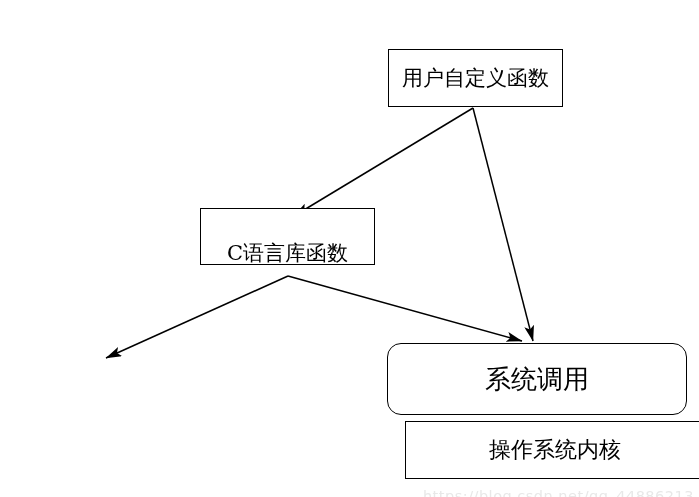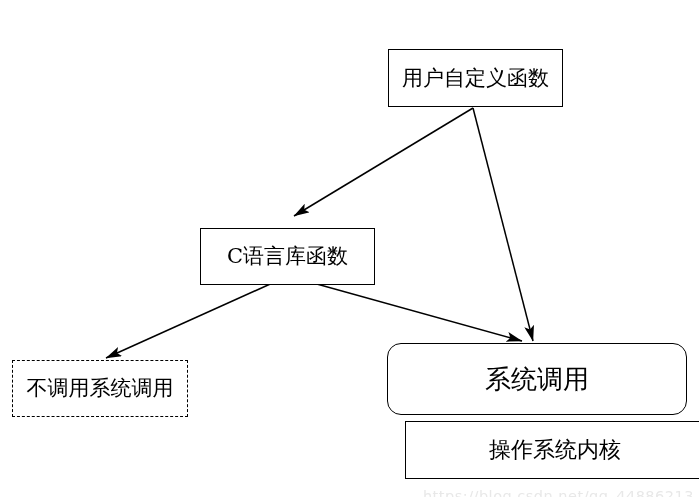--- a/index.html
+++ b/index.html
@@ -31,21 +31,21 @@
     background:var(--bg);
     display:flex;
     align-items:center;
     justify-content:center;
     color:var(--text);
     font-size:21px;
     line-height:1;
     white-space:nowrap;
   }
   .node--user-func{left:388px;top:37px;width:175px;height:58px;}
-  .node--c-lib{left:200px;top:216px;width:175px;height:57px;}
+  .node--c-lib{left:200px;top:196px;width:175px;height:57px;align-items:flex-end;}
   .node--no-syscall{left:12px;top:348px;width:176px;height:57px;border-style:dashed;}
   .node--syscall{left:387px;top:331px;width:300px;height:72px;font-size:26px;border-radius:14px;}
   .node--kernel{left:405px;top:409px;width:300px;height:58px;font-size:22px;}
   .watermark{
     position:absolute;
     right:5px;
     bottom:5px;
     color:var(--watermark);
     font-family:"DejaVu Sans", sans-serif;
     font-size:14.5px;
@@ -71,23 +71,20 @@
   </svg>
 
   <div class="node node--user-func">
     <span>用户自定义函数</span>
   </div>
 
   <div class="node node--c-lib">
     <span>C语言库函数</span>
   </div>
 
-  <div class="node node--no-syscall">
-    <span>不调用系统调用</span>
-  </div>
 
   <div class="node node--syscall">
     <span>系统调用</span>
   </div>
 
   <div class="node node--kernel">
     <span>操作系统内核</span>
   </div>
 
   <div class="watermark">https://blog.csdn.net/qq_44886213</div>

